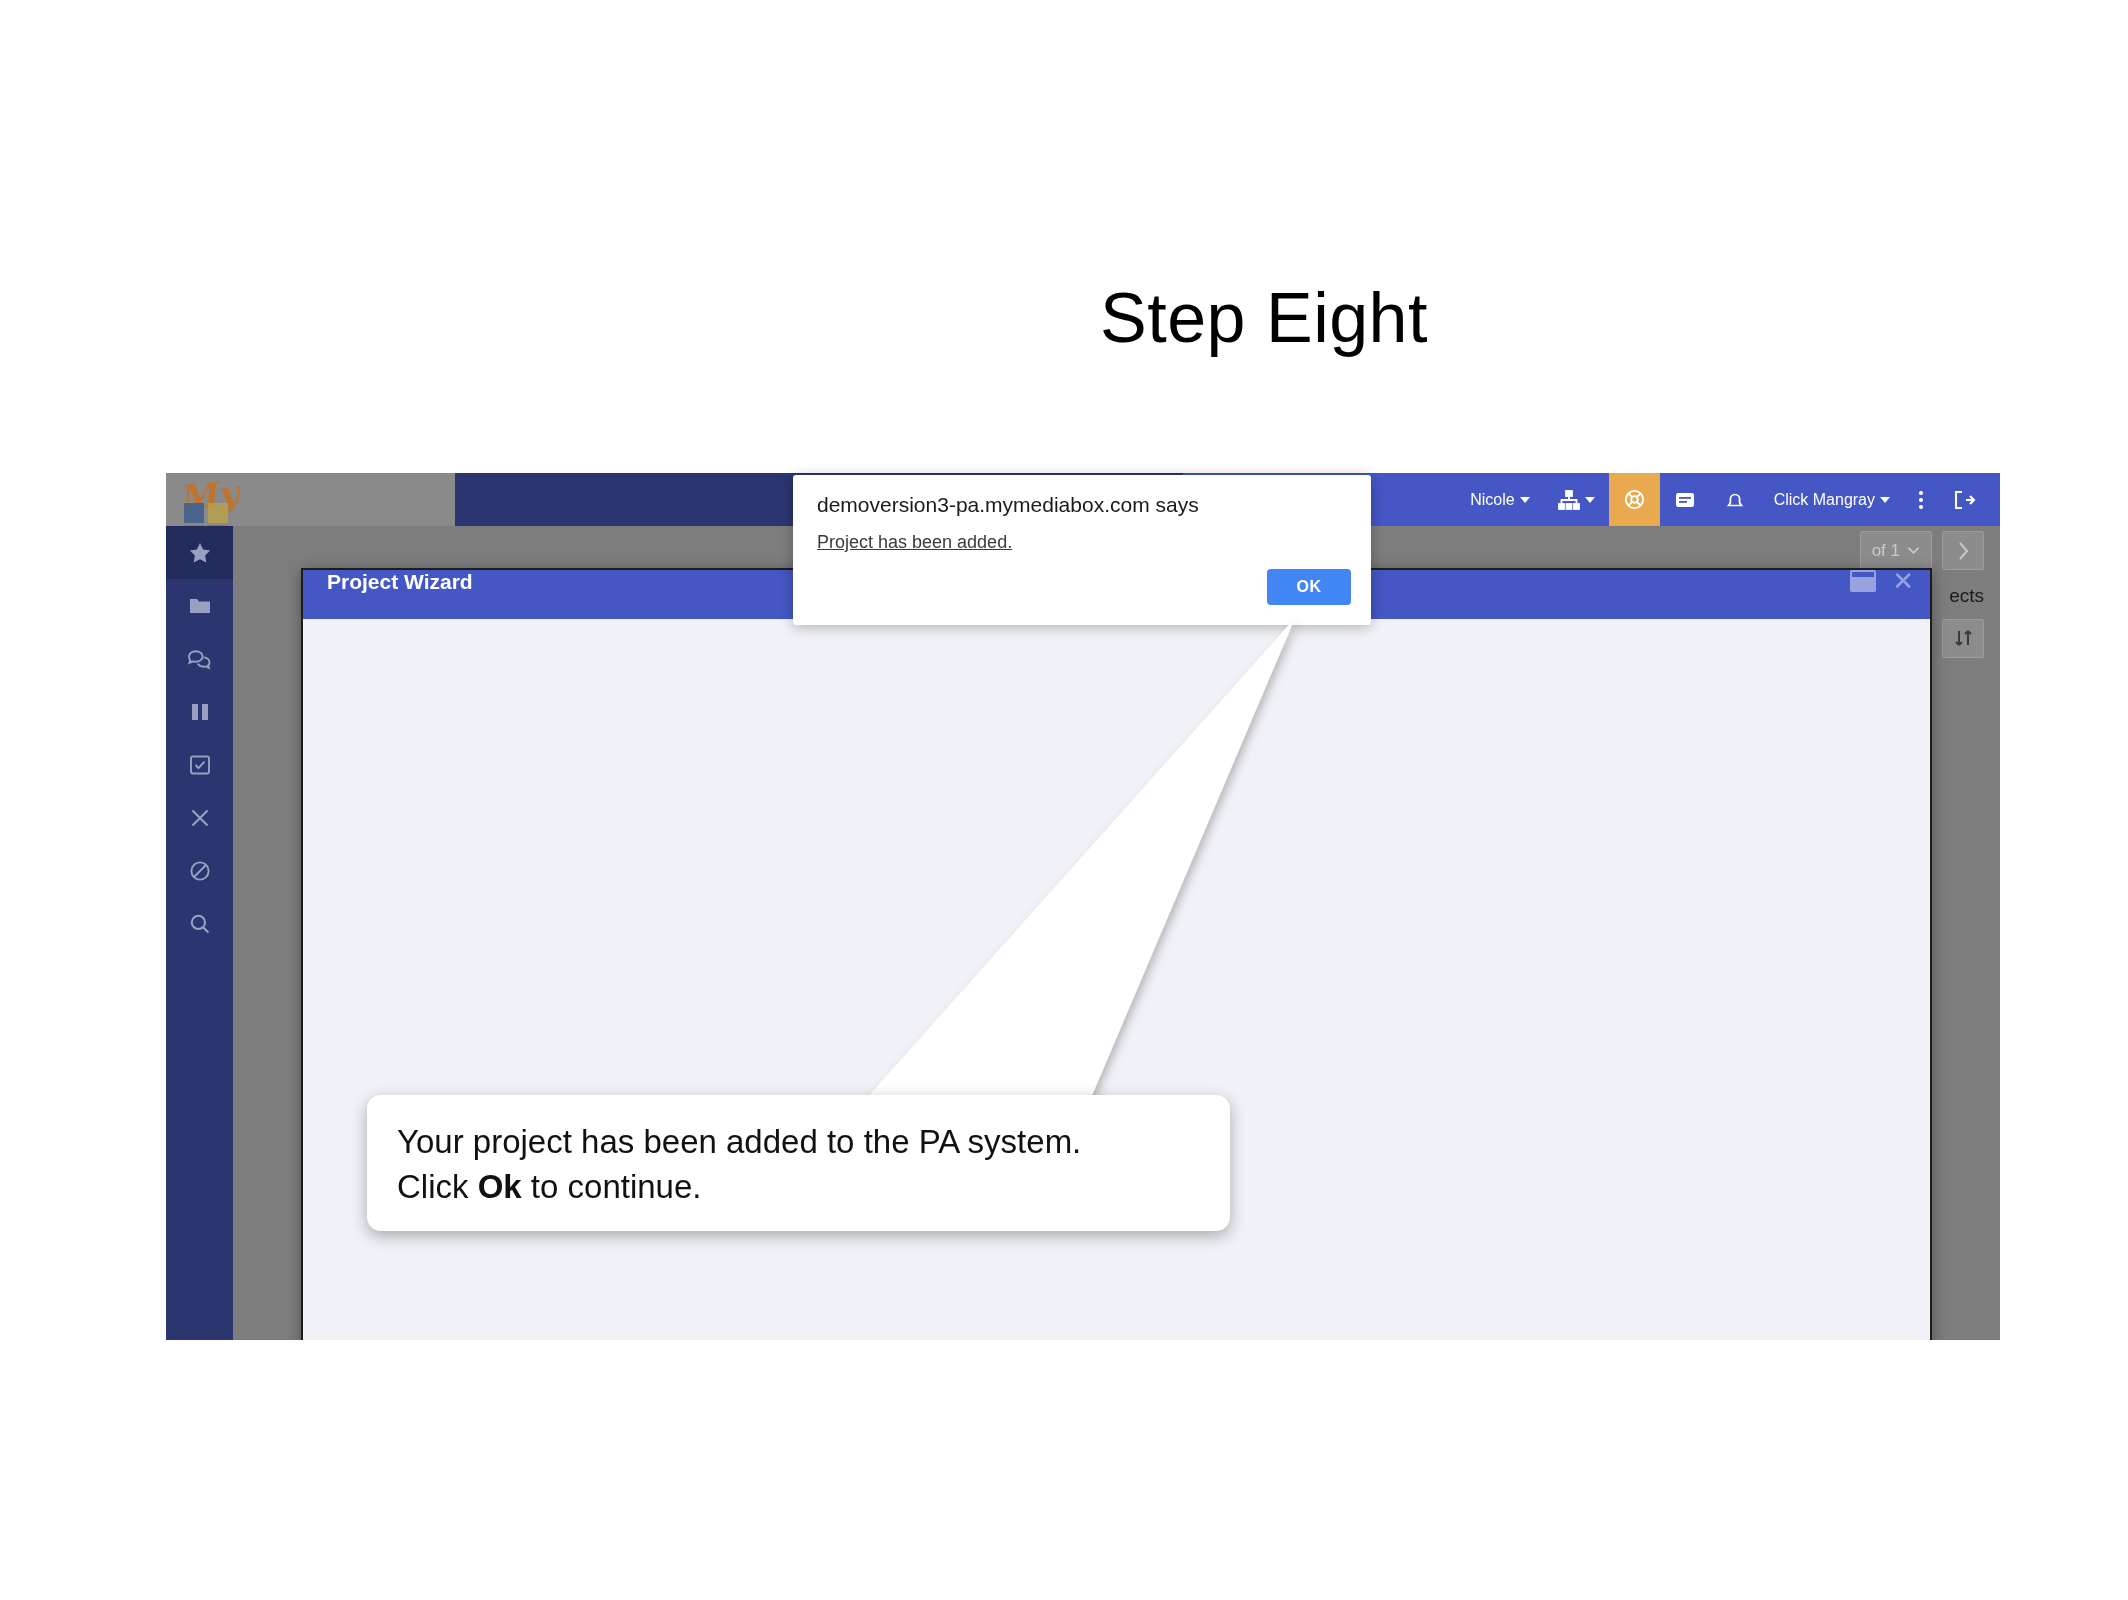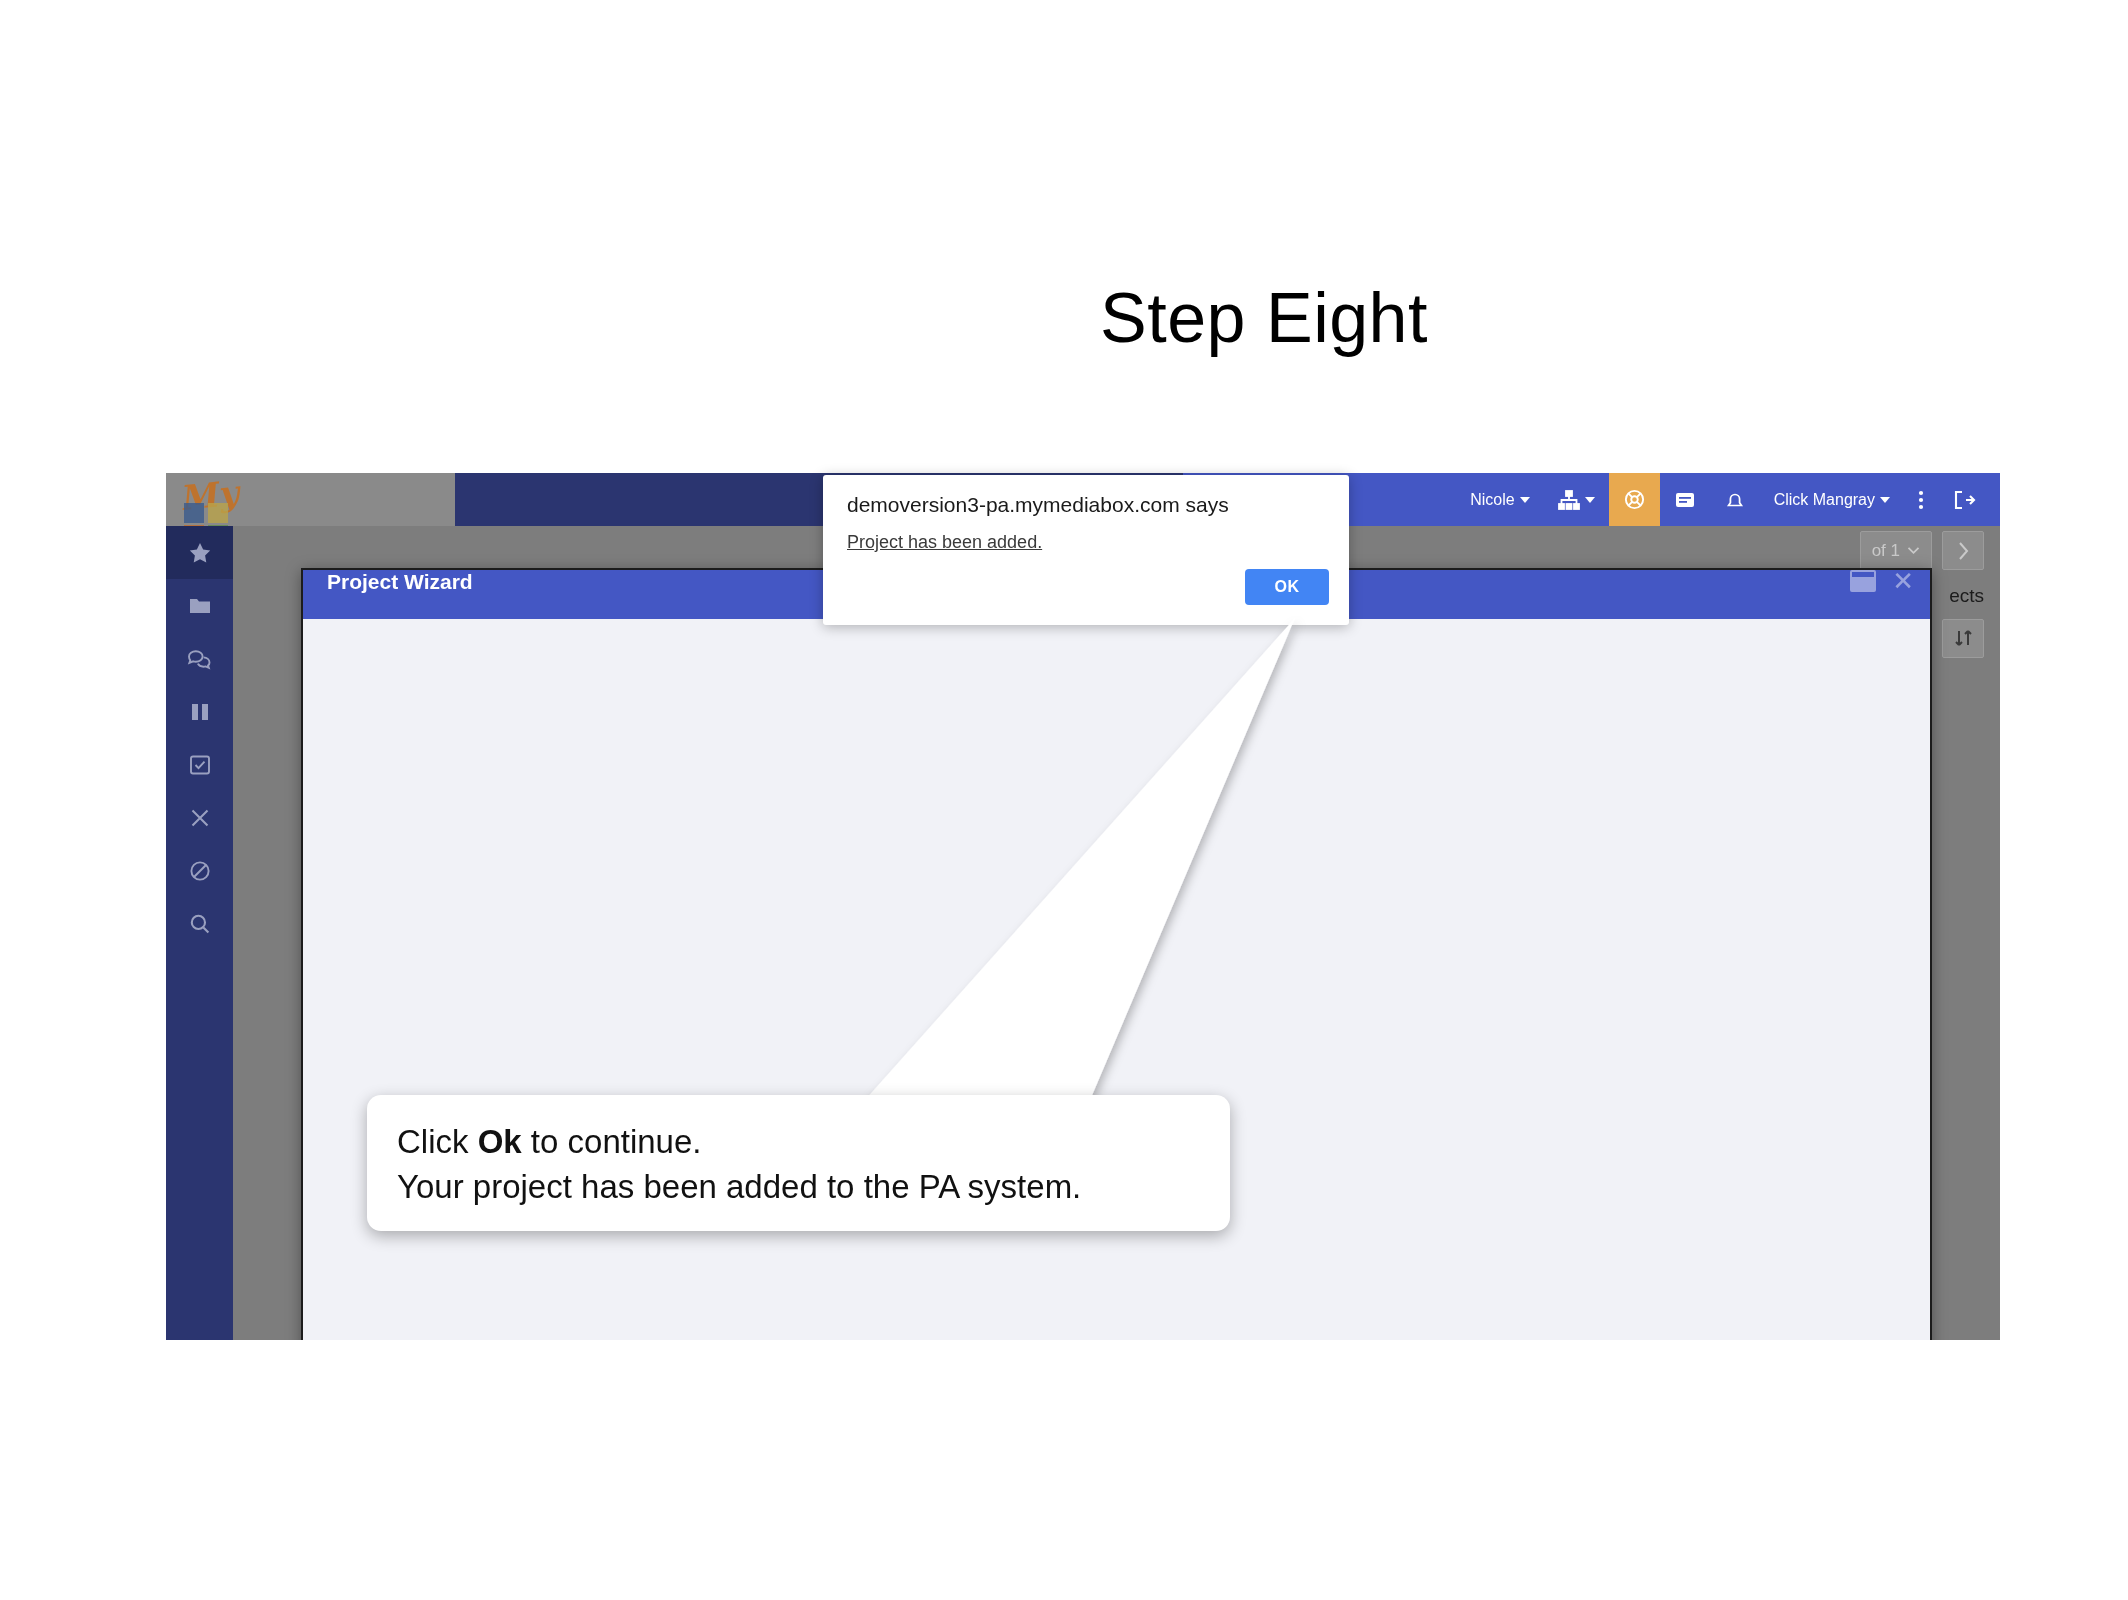--- a/index.html
+++ b/index.html
@@ -257,27 +257,26 @@
     position: relative;
     height: calc(100% - 49px);
     background: #f1f2f7;
   }
 
   
   .js-alert {
     position: absolute;
     left: 793px;
     top: 475px;
-    width: 526px;
+    width: 578px;
     height: 150px;
     background: #ffffff;
     border-radius: 3px;
     box-shadow: 0 2px 13px rgba(0,0,0,.28);
     z-index: 40;
-    margin-left: 30px;
   }
   .js-alert-origin {
     position: absolute;
     left: 24px;
     top: 18px;
     font-size: 21px;
     color: #1a1a1a;
     font-family: "Liberation Sans", sans-serif;
     white-space: nowrap;
   }
@@ -533,15 +532,15 @@
   <polygon points="1295,618 865,1100 1090,1100" fill="#ffffff" filter="url(#tailshadow)"></polygon>
 </svg>
 
 <div class="js-alert">
   <div class="js-alert-origin">demoversion3-pa.mymediabox.com says</div>
   <div class="js-alert-msg">Project has been added.</div>
   <button class="js-alert-ok">OK</button>
 </div>
 
 <div class="callout">
+  <div>Your project has been added to the PA system.</div>
   <div><span>Click </span><b>Ok</b><span> to continue.</span></div>
-  <div>Your project has been added to the PA system.</div>
 </div>
 
 </body></html>

